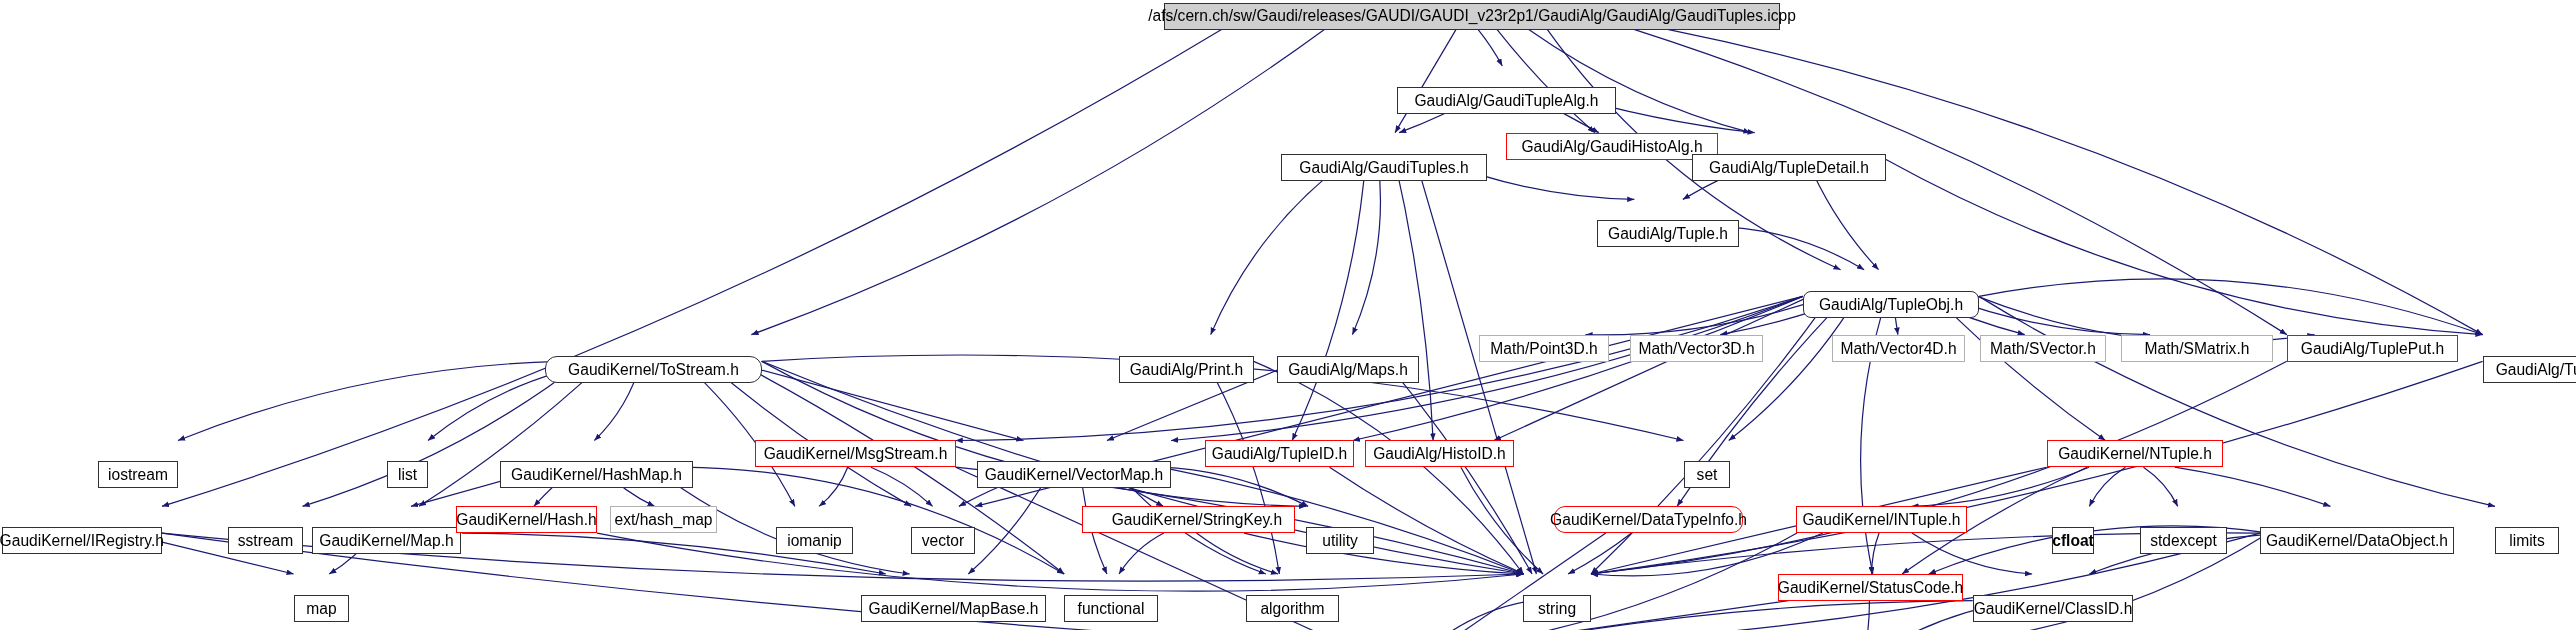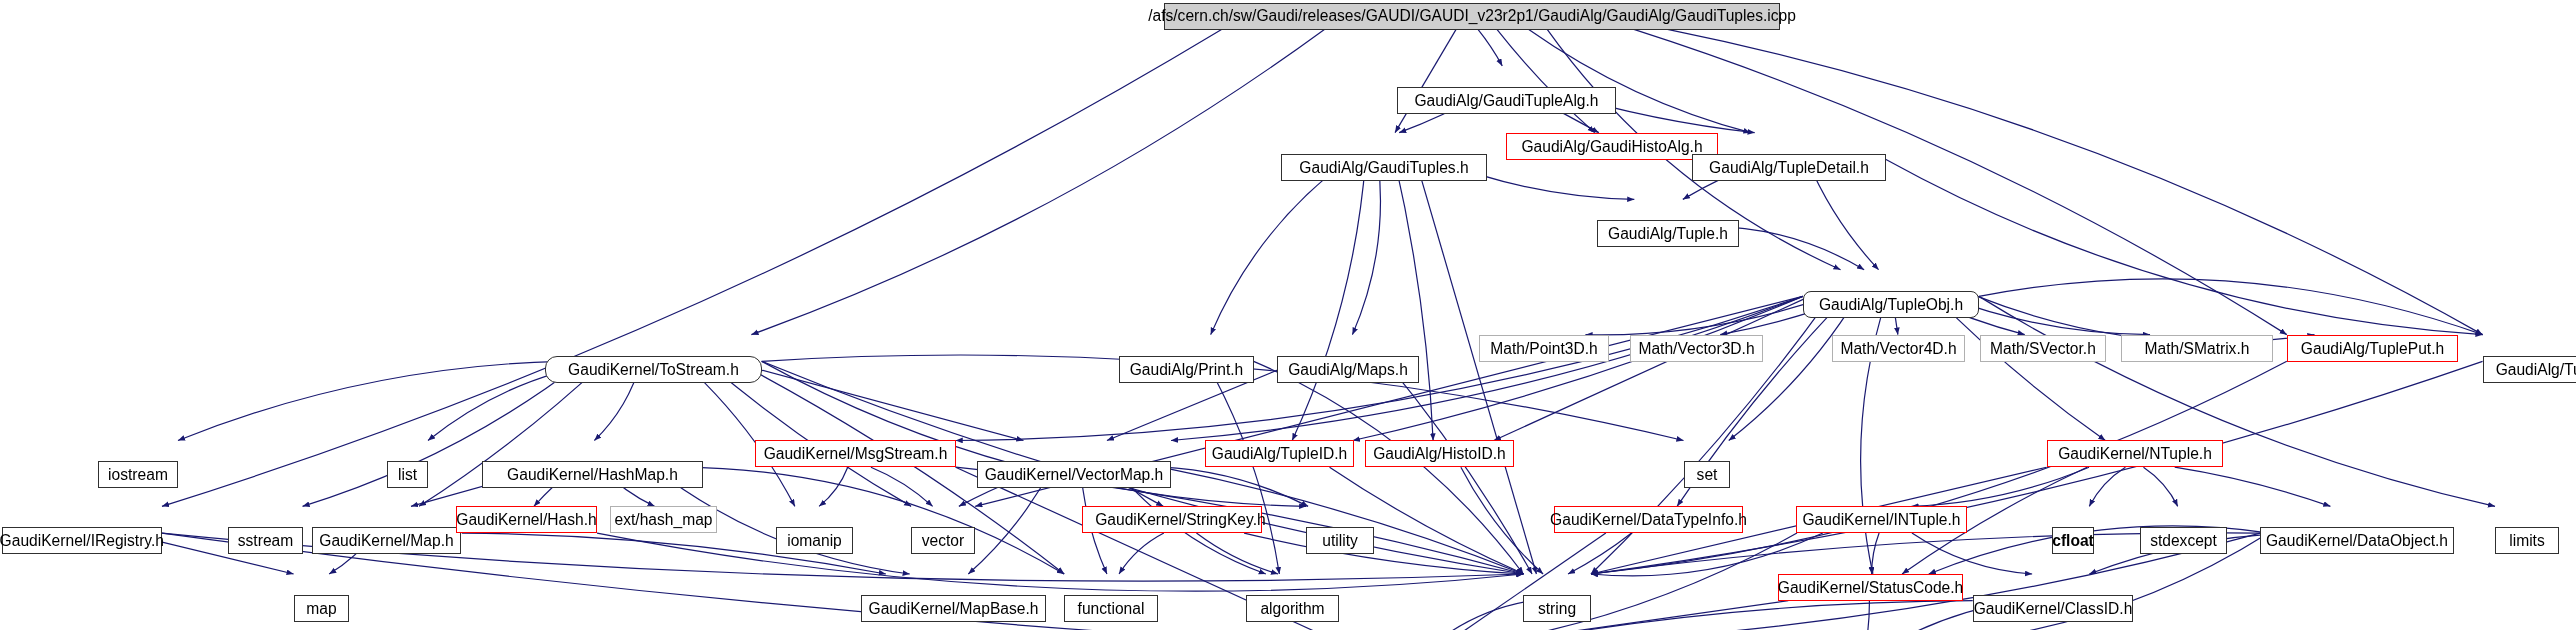--- a/index.html
+++ b/index.html
@@ -186,21 +186,21 @@
       </div>
       <div class="node local" style="left: 2483px; top: 335px; width: 153px;">
         <span>GaudiAlg/Tuples.h</span>
       </div>
       <div class="node local" style="left: 98px; top: 440px; width: 80px;">
         <span>iostream</span>
       </div>
       <div class="node local" style="left: 387px; top: 440px; width: 41px;">
         <span>list</span>
       </div>
-      <div class="node local" style="left: 482px; top: 440px; width: 221px; text-align: right;">
+      <div class="node local" style="left: 500px; top: 440px; width: 193px; text-align: right;">
         <span>GaudiKernel/HashMap.h</span>
       </div>
       <div class="node highlight" style="left: 755px; top: 440px; width: 201px;">
         <span>GaudiKernel/MsgStream.h</span>
       </div>
       <div class="node local" style="left: 977px; top: 440px; width: 194px;">
         <span>GaudiKernel/VectorMap.h</span>
       </div>
       <div class="node highlight" style="left: 1205px; top: 440px; width: 149px;">
         <span>GaudiAlg/TupleID.h</span>
@@ -228,27 +228,27 @@
       </div>
       <div class="node system" style="left: 610px; top: 506px; width: 107px;">
         <span>ext/hash_map</span>
       </div>
       <div class="node local" style="left: 776px; top: 506px; width: 77px;">
         <span>iomanip</span>
       </div>
       <div class="node local" style="left: 911px; top: 506px; width: 64px;">
         <span>vector</span>
       </div>
-      <div class="node highlight" style="left: 1082px; top: 506px; width: 180px; padding-left: 23px;">
+      <div class="node highlight" style="left: 1082px; top: 506px; width: 213px; padding-left: 23px;">
         <span>GaudiKernel/StringKey.h</span>
       </div>
       <div class="node local" style="left: 1306px; top: 506px; width: 68px;">
         <span>utility</span>
       </div>
-      <div class="node highlight" style="left: 1554px; top: 506px; width: 189px;">
+      <div class="node highlight" style="left: 1554px; top: 506px; width: 189px; border-radius: 11px;">
         <span>GaudiKernel/DataTypeInfo.h</span>
       </div>
       <div class="node highlight" style="left: 1796px; top: 506px; width: 171px;">
         <span>GaudiKernel/INTuple.h</span>
       </div>
       <div class="node local" style="left: 2052px; top: 506px; width: 42px; font-weight: bold;">
         <span>cfloat</span>
       </div>
       <div class="node local" style="left: 2140px; top: 506px; width: 87px;">
         <span>stdexcept</span>

